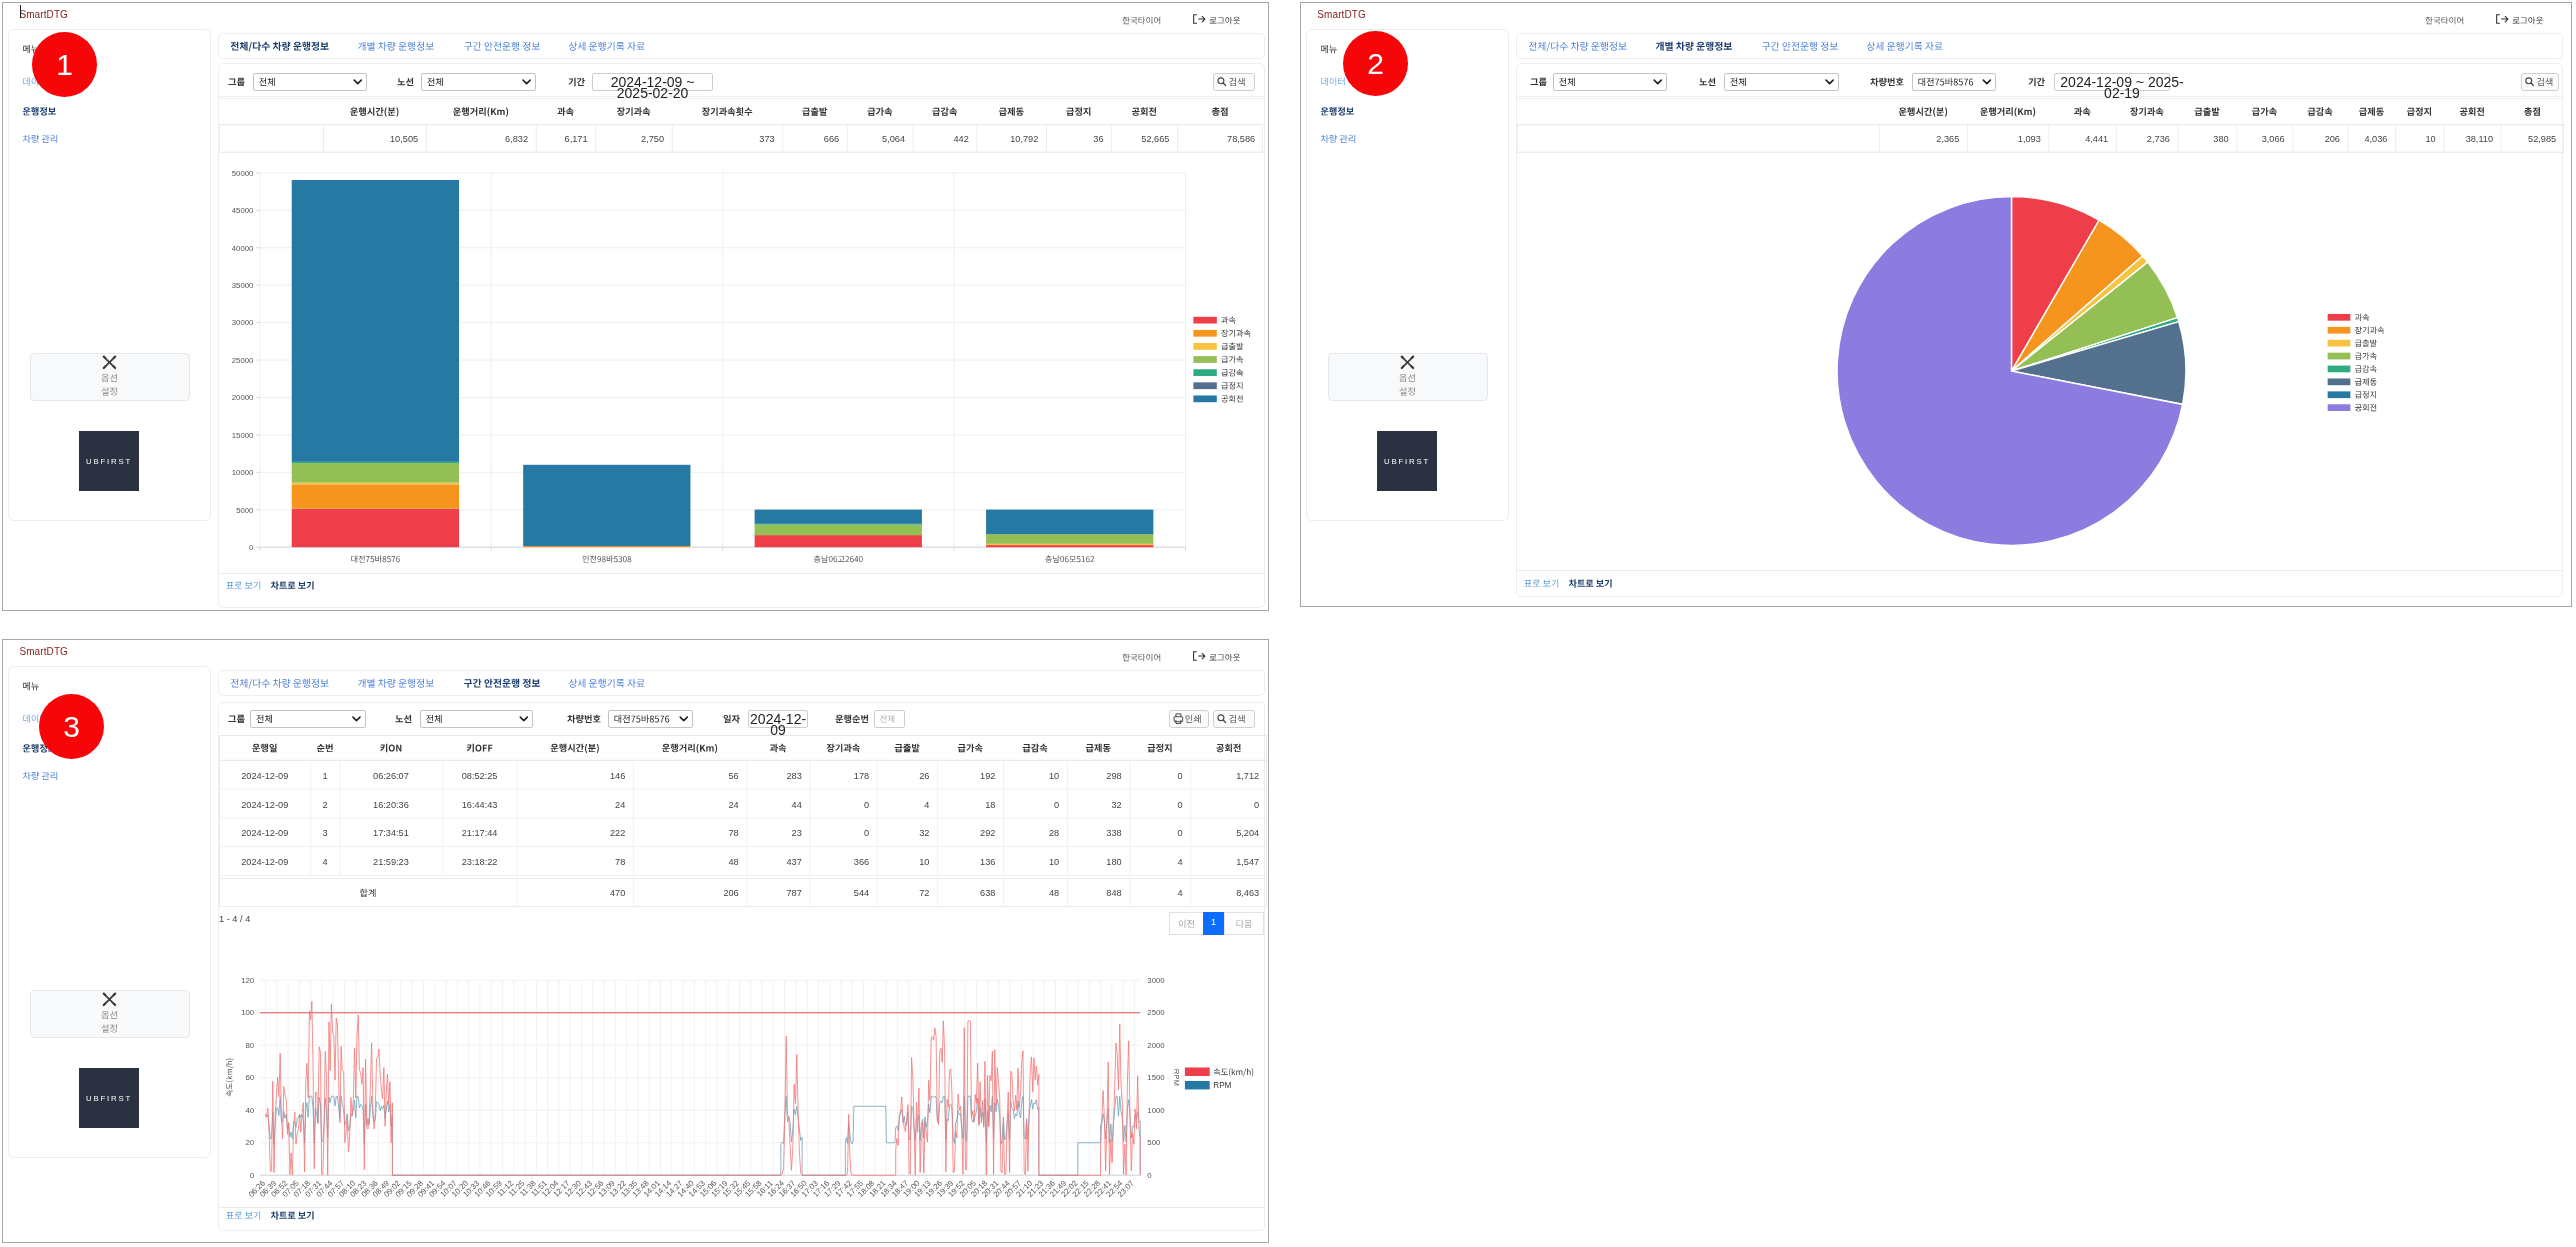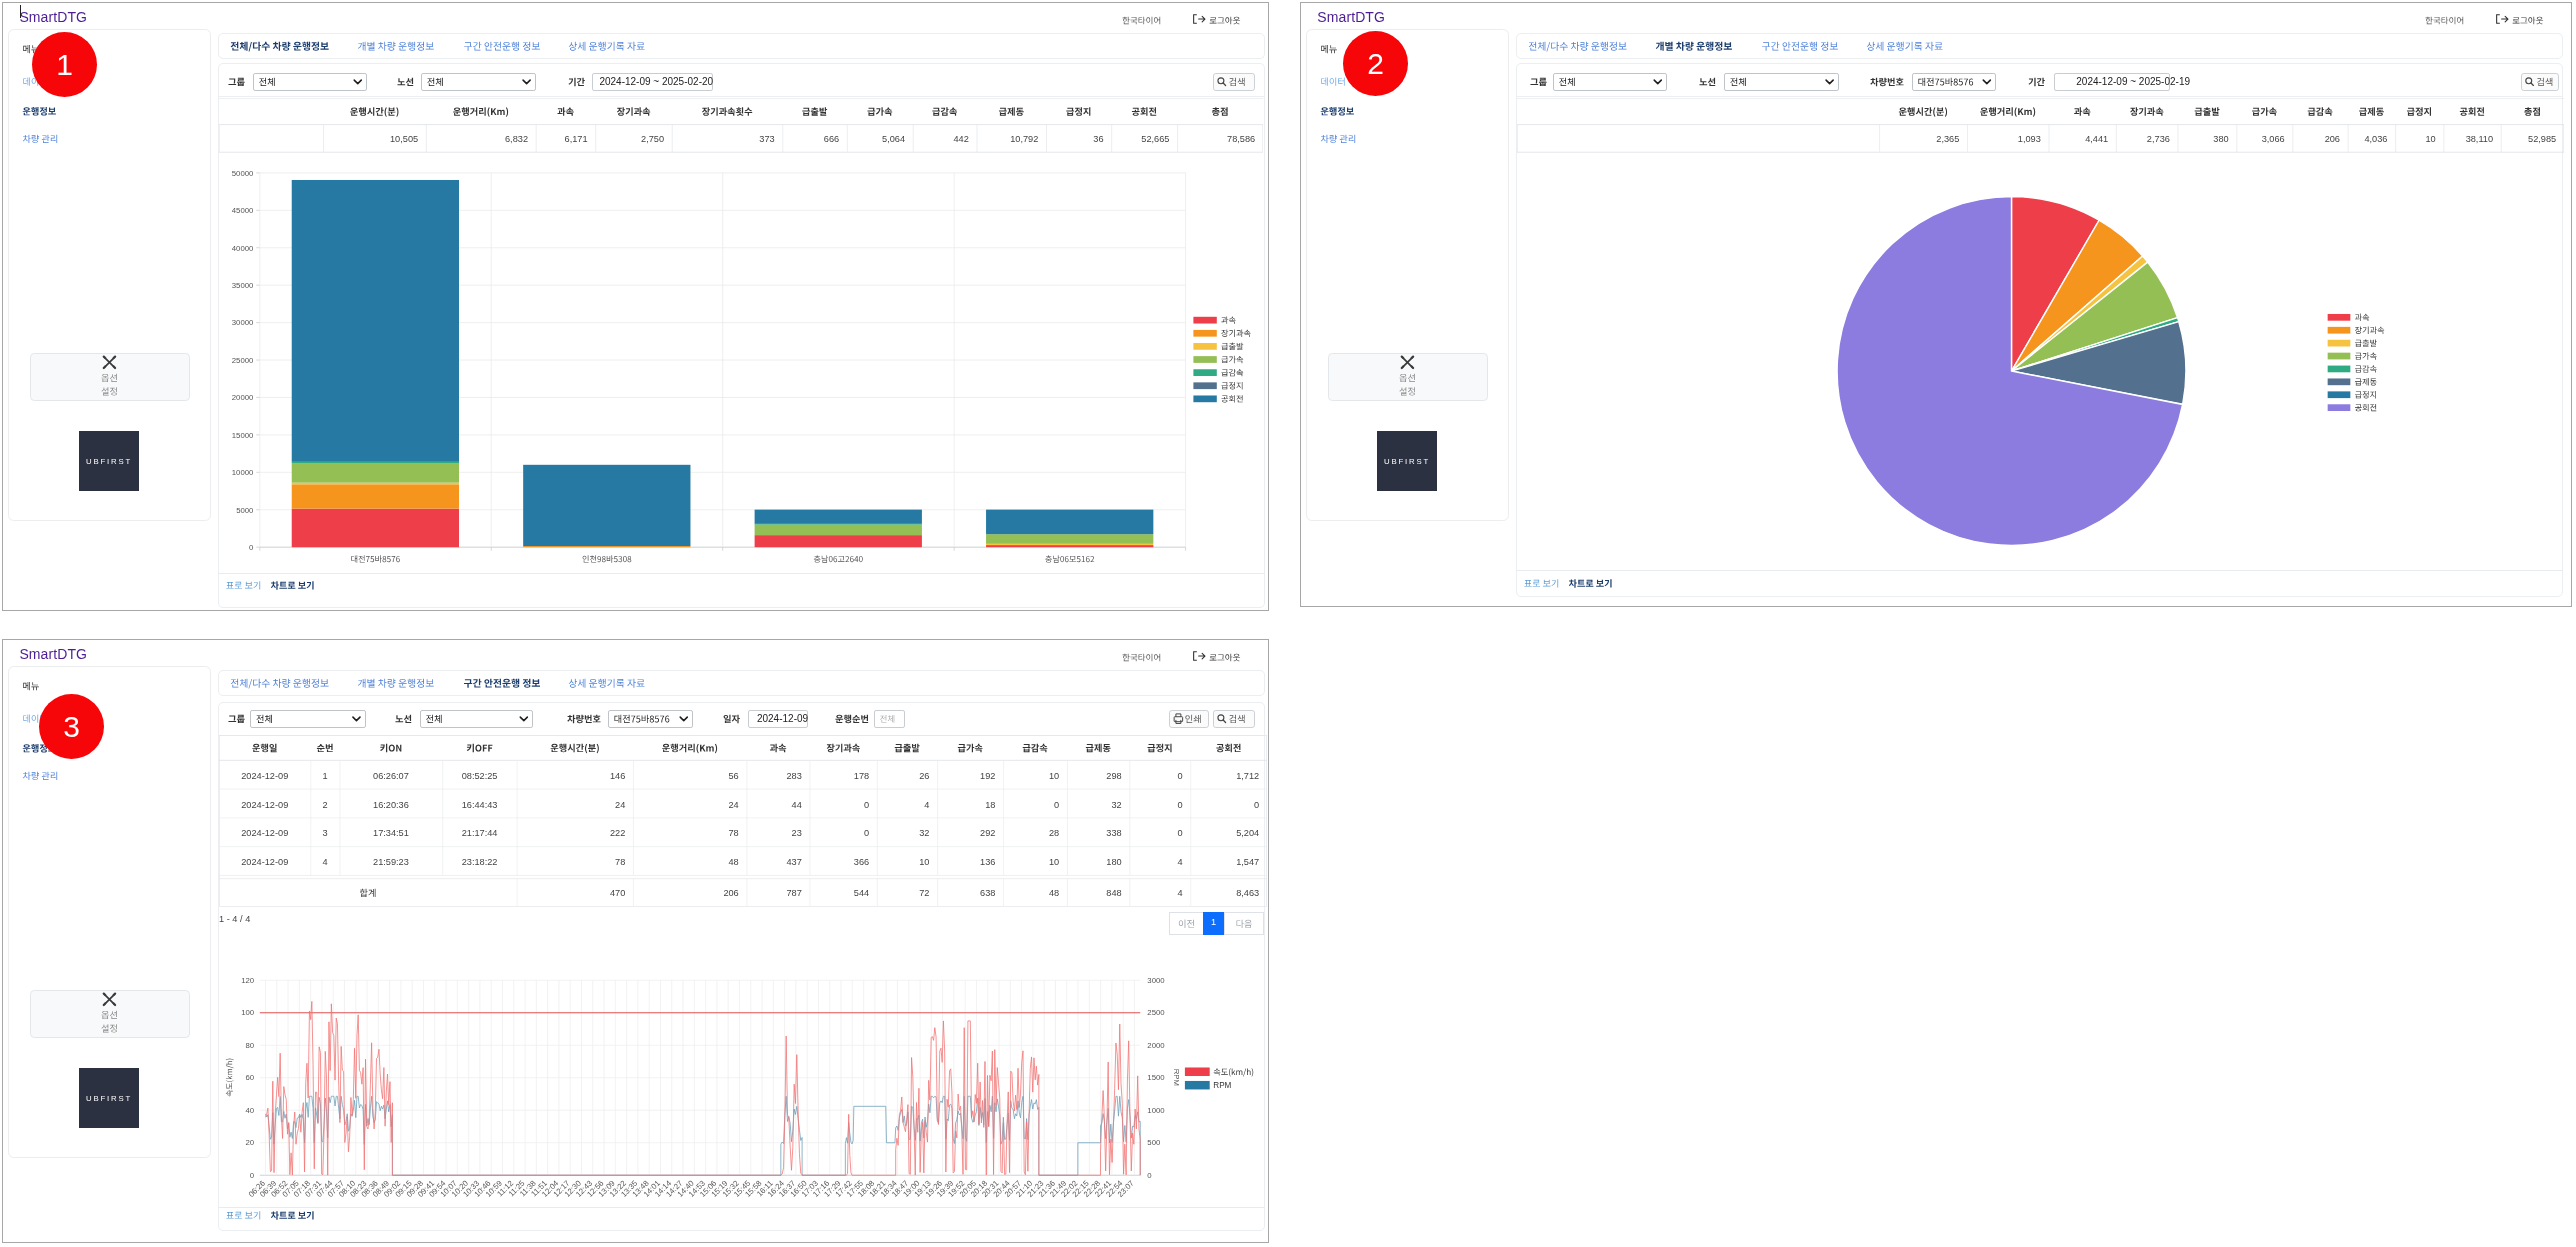--- a/index.html
+++ b/index.html
@@ -1,30 +1,30 @@
 <!DOCTYPE html>
 <html style="font-size:11.3px"><head><meta charset="utf-8"><style>
 *{margin:0;padding:0;box-sizing:border-box}
 html,body{width:2576px;height:1247px;background:#fff;font-family:"Liberation Sans",sans-serif;position:relative}
 .abs{position:absolute}
 .panel{position:absolute;background:#fff;border:1.4px solid #a7a7a7;overflow:hidden}
-.brand{position:absolute;left:16.3px;top:5.7px;font-size:14px;color:#4c1d95;letter-spacing:0.1px}
+.brand{position:absolute;left:16.3px;top:5.7px;font-size:10px;color:#7f1d1d;letter-spacing:0.1px}
 .side{position:absolute;left:5px;top:26px;width:203px;height:492px;border:0.7px solid #ebedef;border-radius:5.7px;background:#fff}
 .side .abs{left:0;top:0}
 .optbox{position:absolute;left:20.6px;top:323px;width:160px;height:48px;background:#f8f9fa;border:0.7px solid #e4e7ea;border-radius:4.3px}
 .logo{position:absolute;left:70px;top:401px;width:60px;height:60px;background:#2b3140;color:#fff;
  font-size:7.8px;letter-spacing:1.8px;display:flex;align-items:center;justify-content:center;padding-left:0}
 .circ{position:absolute;width:65px;height:65px;border-radius:50%;background:#f60509;color:#fff;
  font-size:30px;display:flex;align-items:center;justify-content:center;z-index:5}
 .tabbox{position:absolute;left:215px;top:30px;width:1047px;height:26px;border:0.7px solid #eceff2;border-radius:5px;background:#fff}
 .cbox{position:absolute;left:215px;width:1047px;border:0.7px solid #eceff2;border-radius:5px;background:#fff}
 .sel{position:absolute;height:17.7px;border:0.7px solid #bfc4c9;border-radius:2.1px;background:#fff}
 .inp{position:absolute;height:17.7px;border:0.7px solid #c8cdd2;border-radius:2.1px;background:#fff}
 .btn{position:absolute;height:17.7px;border:0.7px solid #ccd1d6;border-radius:2.8px;background:#fbfbfc}
-.dtxt{height:17.7px;font-size:10px;color:#222;text-align:right;line-height:10.6px}
+.dtxt{height:17.7px;font-size:14px;color:#222;text-align:center;line-height:10.6px}
 .num{font-size:9.2px;color:#444}
 text.num{font-size:13px;fill:#444}
 .ax{font-size:11px;fill:#555}
 .leg{font-size:11.5px;fill:#333}
 .pgbtn{position:absolute;height:23.4px;border:0.7px solid #dee2e6;background:#fff}
 .pgact{background:#0d6efd;border-color:#0d6efd}
 </style></head>
 <body>
 <svg width="0" height="0" style="position:absolute">
 <defs>

